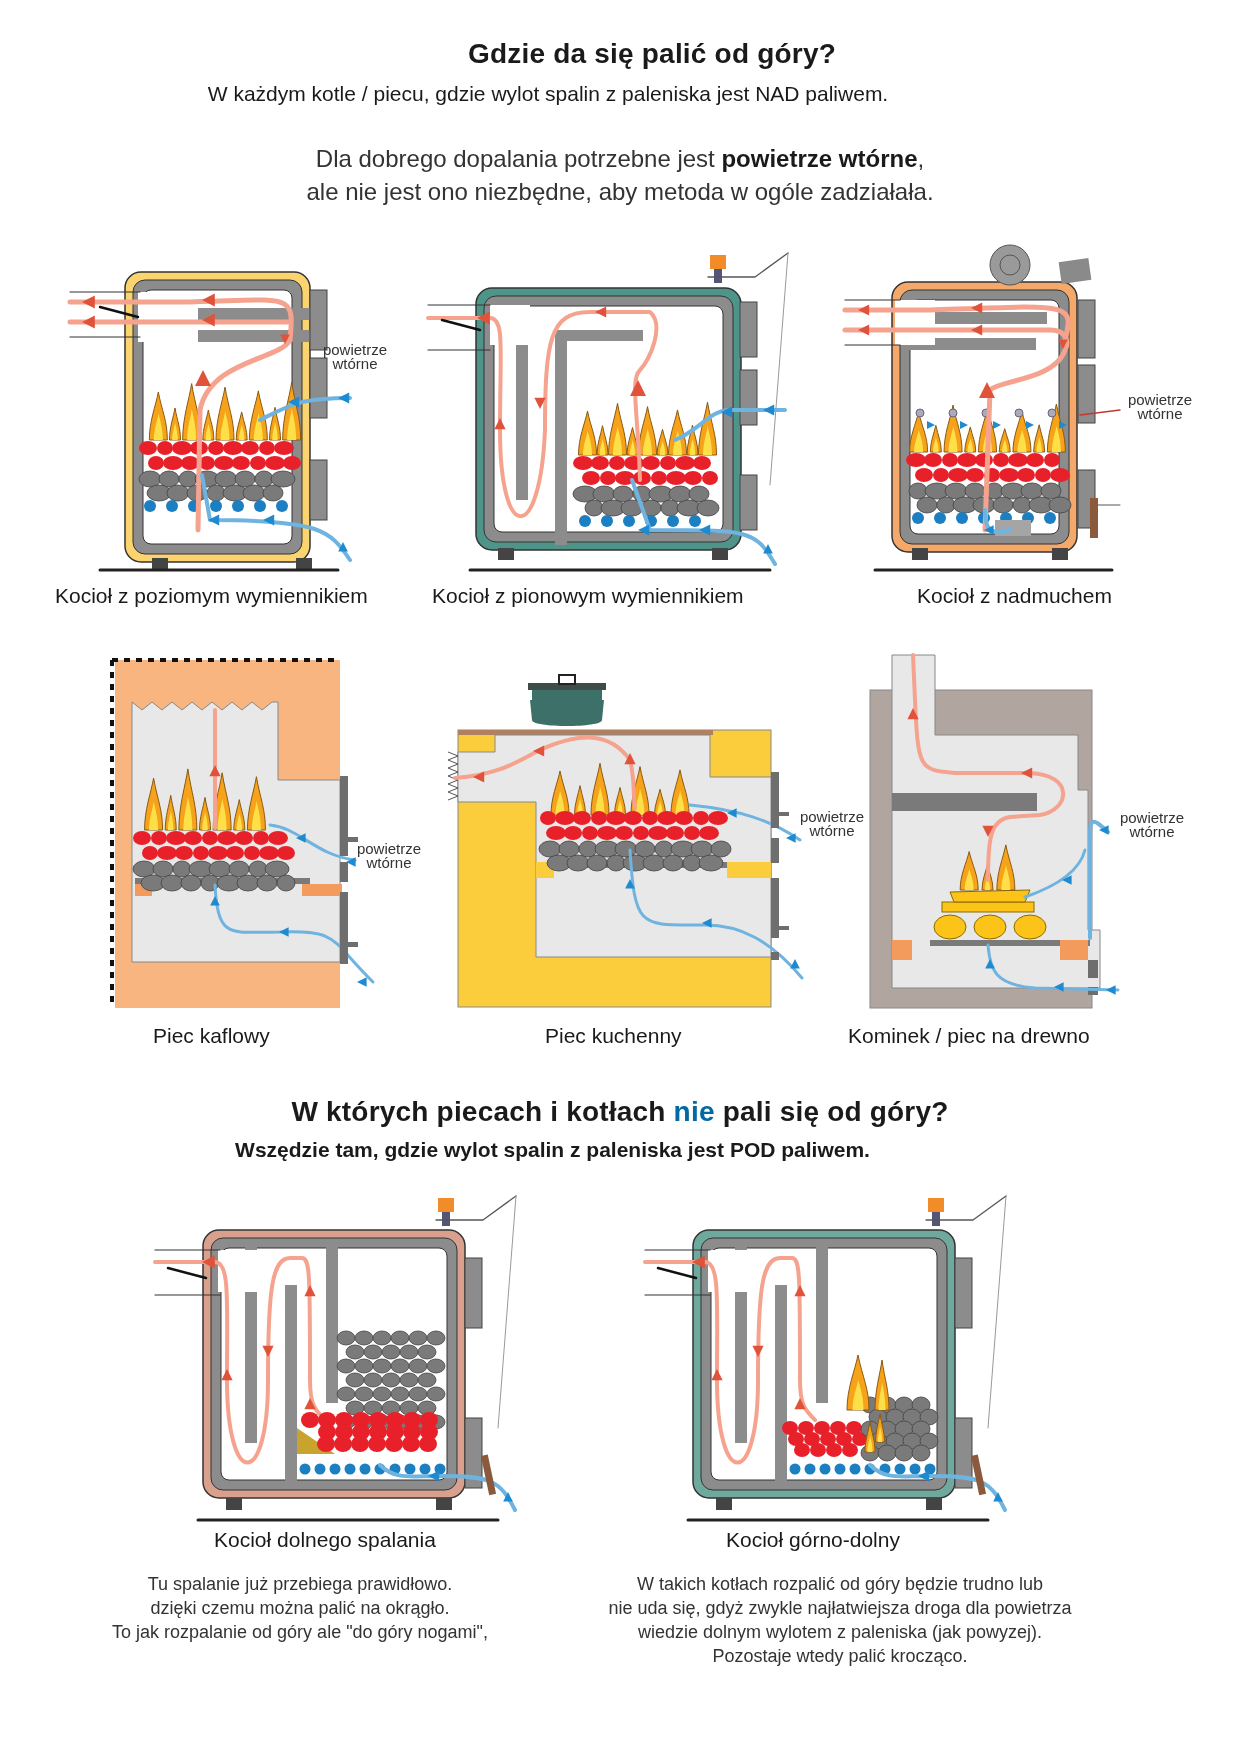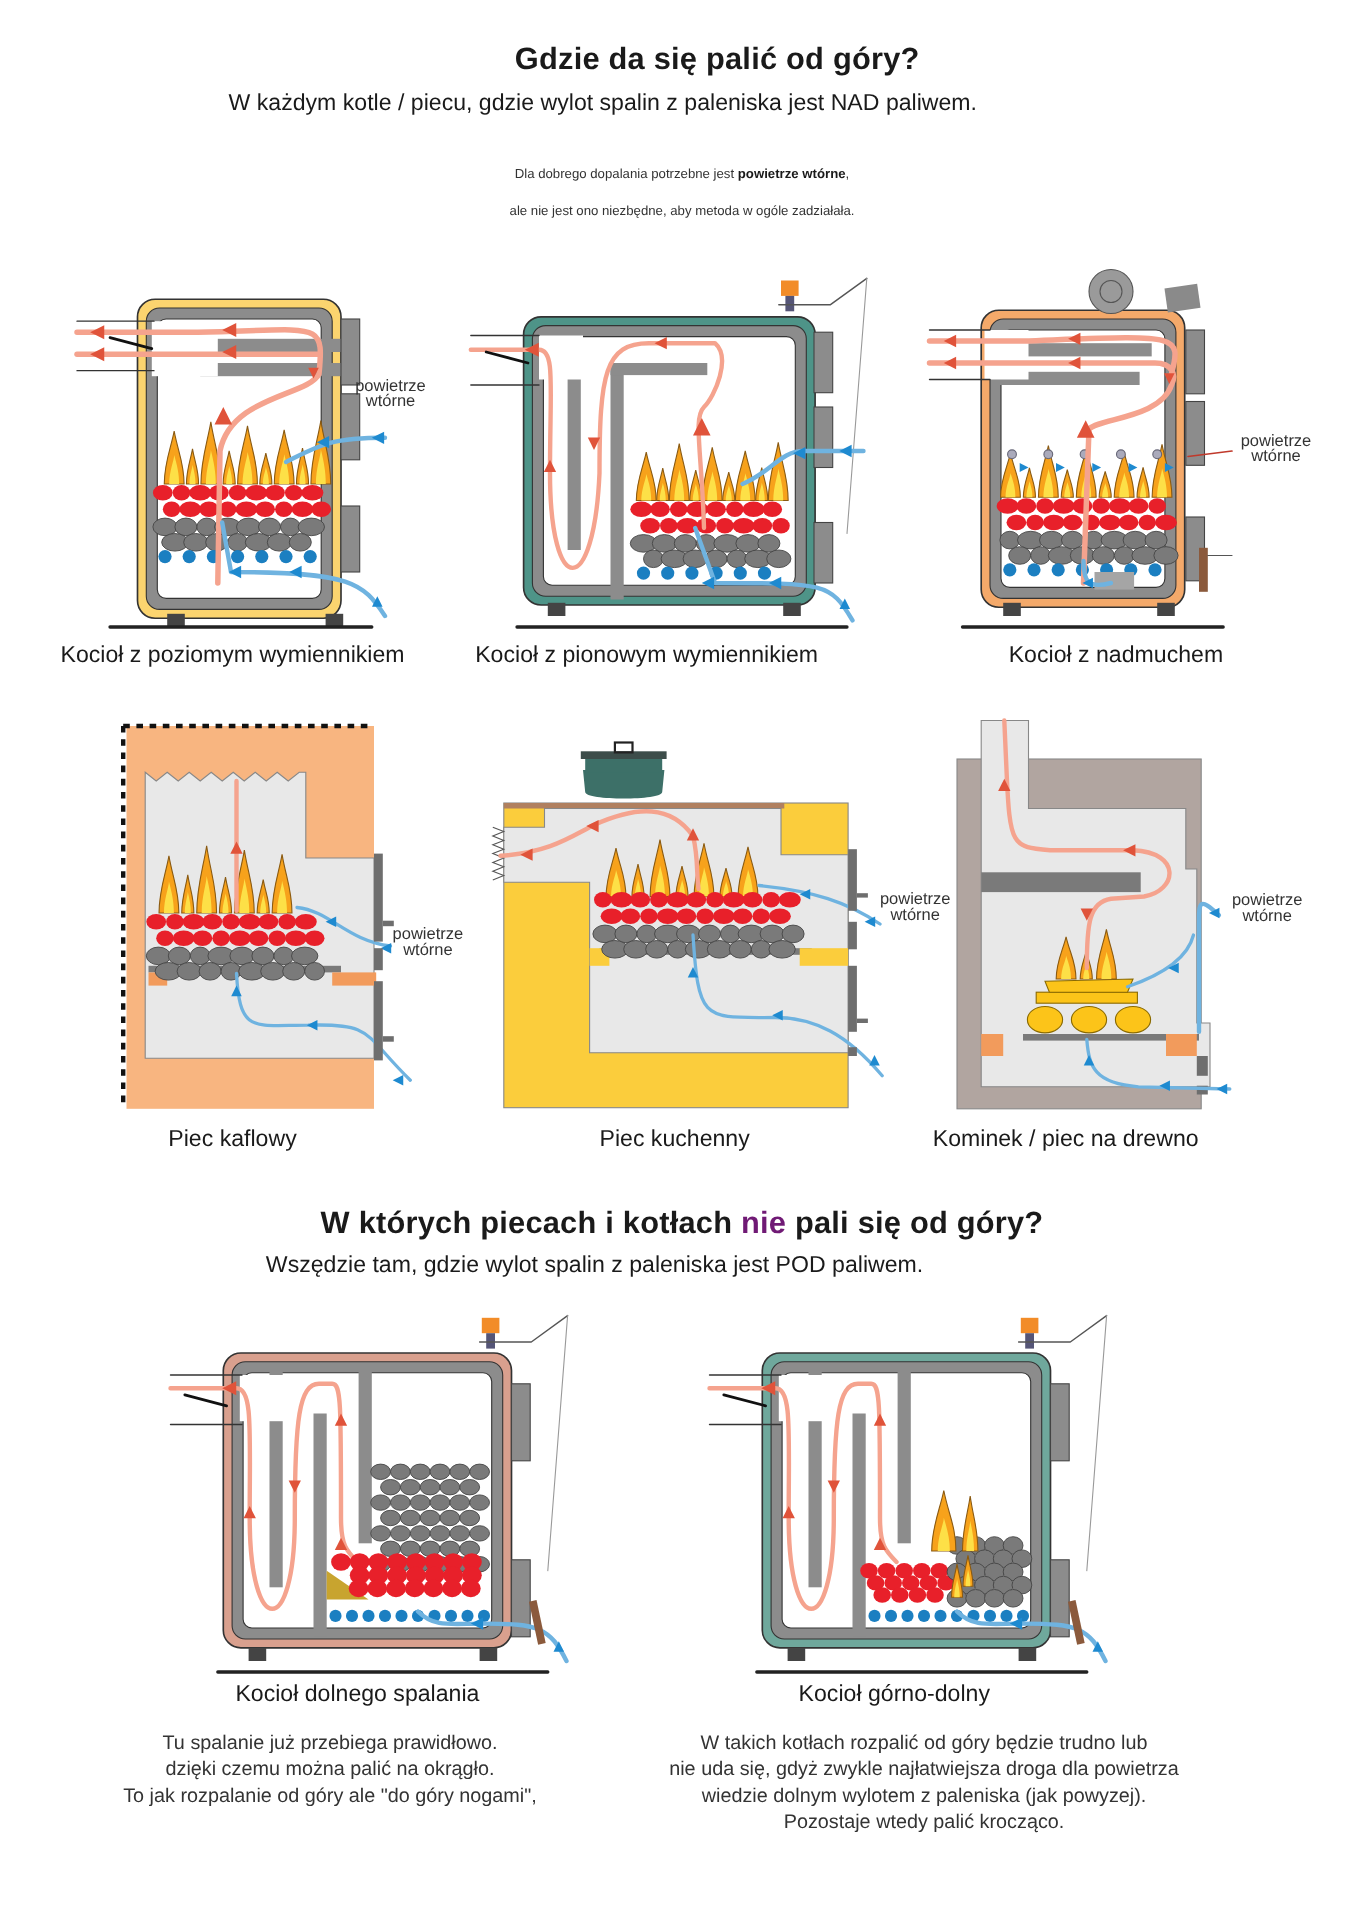--- a/index.html
+++ b/index.html
@@ -1,25 +1,25 @@
 <!DOCTYPE html>
 <html><head>
 <meta charset="utf-8">
 <style>
   html, body { margin:0; padding:0; background:#ffffff; }
   body { width:1240px; height:1754px; position:relative; overflow:hidden; font-family:"DejaVu Sans", sans-serif; color:#1a1a1a; }
   .abs { position:absolute; }
   .center { text-align:center; }
   .h1 { font-family:"Liberation Sans", sans-serif; font-weight:bold; font-size:28px; letter-spacing:0.2px; }
   .sub { font-family:"Liberation Sans", sans-serif; font-size:21px; }
-  .note { font-family:"Liberation Sans", sans-serif; font-size:12px; color:#333; font-weight:300; line-height:33px; }
+  .note { font-family:"Liberation Sans", sans-serif; font-size:24px; color:#333; font-weight:300; line-height:33px; }
   .note b { font-weight:bold; color:#1a1a1a; }
   .caption { font-family:"Liberation Sans", sans-serif; font-size:21px; }
   .desc { font-family:"Liberation Sans", sans-serif; font-size:18px; color:#333; line-height:24px; }
-  .red { color:#701a75; }
+  .red { color:#0369a1; }
   svg { position:absolute; overflow:visible; }
   .lbl { font-family:"Liberation Sans", sans-serif; font-size:15px; fill:#333; }
 </style>
 </head>
 <body>
 
 <div class="abs center h1" style="left:0;width:1240px;top:38px;padding-left:32px;">Gdzie da się palić od góry?</div>
 <div class="abs center sub" style="left:0;width:1096px;top:82px;">W każdym kotle / piecu, gdzie wylot spalin z paleniska jest NAD paliwem.</div>
 <div class="abs center note" style="left:0;width:1240px;top:142px;">
   <div><span>Dla dobrego dopalania potrzebne jest </span><b>powietrze wtórne</b><span>,</span></div>
@@ -509,21 +509,21 @@
     <polygon points="256,350 265.6,345.2 265.6,354.8" fill="#1e8ad0"></polygon>
     <text x="302" y="183" class="lbl" text-anchor="middle">powietrze</text>
     <text x="302" y="197" class="lbl" text-anchor="middle">wtórne</text>
   </svg>
 
 <div class="abs caption" style="left:153px;top:1024px;">Piec kaflowy</div>
 <div class="abs caption" style="left:545px;top:1024px;">Piec kuchenny</div>
 <div class="abs caption" style="left:848px;top:1024px;">Kominek / piec na drewno</div>
 
 <div class="abs center h1" style="left:0;width:1240px;top:1096px;"><span>W których piecach i kotłach </span><span class="red">nie</span><span> pali się od góry?</span></div>
-<div class="abs center sub" style="left:4px;width:1073px;top:1138px;">Wszędzie tam, gdzie wylot spalin z paleniska jest POD paliwem.</div>
+<div class="abs center sub" style="left:16px;width:1073px;top:1138px;font-weight:bold;">Wszędzie tam, gdzie wylot spalin z paleniska jest POD paliwem.</div>
 
 <svg id="d7" style="left:140px;top:1180px;" width="400" height="360">
     <rect x="63" y="50" width="262" height="268" rx="16" fill="#d9a08e" stroke="#333" stroke-width="1.5"></rect>
     <rect x="71" y="58" width="246" height="252" rx="12" fill="#8c8c8c" stroke="#333" stroke-width="1"></rect>
     <rect x="81" y="68" width="226" height="232" rx="8" fill="#ffffff" stroke="#333" stroke-width="1"></rect>
     <rect x="105" y="65" width="12" height="198" fill="#8c8c8c"></rect>
     <rect x="145" y="105" width="12" height="203" fill="#8c8c8c"></rect>
     <rect x="186" y="65" width="12" height="158" fill="#8c8c8c"></rect>
     <rect x="78" y="70" width="40" height="42" fill="#fff"></rect>
     <rect x="298" y="18" width="16" height="14" fill="#f28c28"></rect>

